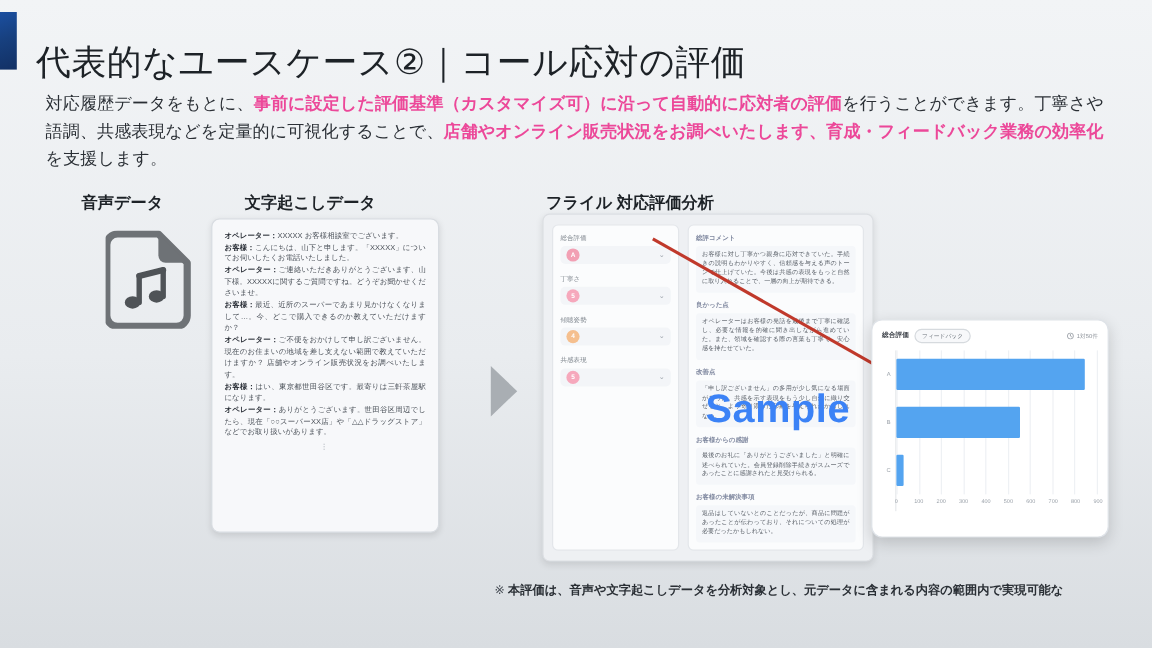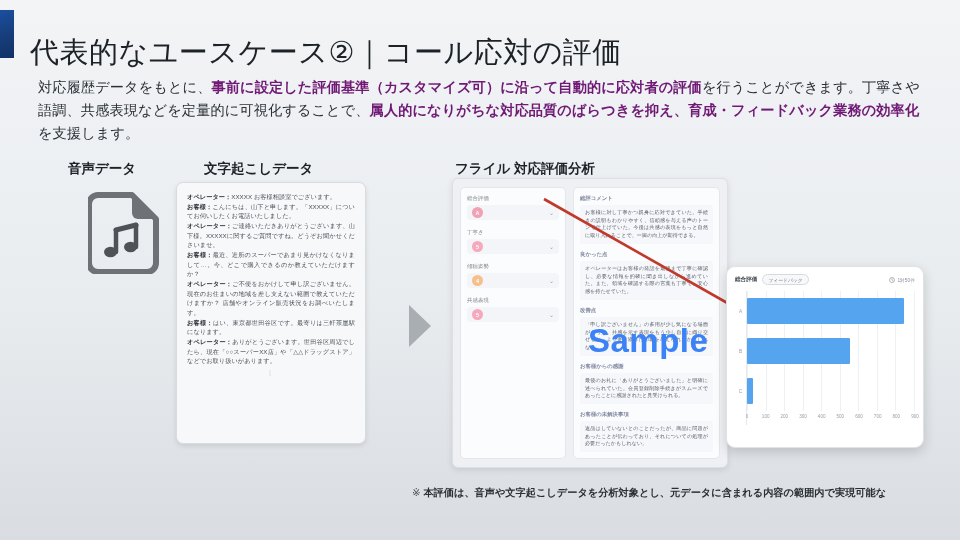--- a/index.html
+++ b/index.html
@@ -37,21 +37,21 @@
 
   
   .lead {
     position: absolute; left: 38px; top: 76px;
     width: 892px;
     font-size: 14.2px;
     line-height: 1.62;
     color: #2a2f35;
     letter-spacing: 0.1px;
   }
-  .lead b { font-weight: 700; color: #701a75; }
+  .lead b { font-weight: 700; color: #ec4899; }
 
   
   .caption {
     position: absolute;
     font-size: 13.5px;
     font-weight: 700;
     color: #1d2227;
     white-space: nowrap;
   }
   #cap-audio { left: 68px; top: 160px; }
@@ -272,21 +272,21 @@
   .footnote .l2 { display: block; padding-left: 13px; }
 </style>
 </head>
 <body>
 
 <div class="title-row">
   <div class="title-accent"></div>
   <div class="title-text">代表的なユースケース②｜コール応対の評価</div>
 </div>
 
-<div class="lead" id="lead"><span>対応履歴データをもとに、</span><b>事前に設定した評価基準（カスタマイズ可）に沿って自動的に応対者の評価</b><span>を行うことができます。丁寧さや語調、共感表現などを定量的に可視化することで、</span><b>属人的になりがちな対応品質のばらつきを抑え、育成・フィードバック業務の効率化</b><span>を支援します。</span></div>
+<div class="lead" id="lead"><span>対応履歴データをもとに、</span><b>事前に設定した評価基準（カスタマイズ可）に沿って自動的に応対者の評価</b><span>を行うことができます。丁寧さや語調、共感表現などを定量的に可視化することで、</span><b>店舗やオンライン販売状況をお調べいたします、育成・フィードバック業務の効率化</b><span>を支援します。</span></div>
 
 <div class="caption" id="cap-audio">音声データ</div>
 <div class="caption" id="cap-transcript">文字起こしデータ</div>
 <div class="caption" id="cap-analysis">フライル 対応評価分析</div>
 
 <div class="audio-icon">
   <svg viewBox="0 0 76 82" width="76" height="82" aria-hidden="true">
     <path d="M10 3 h34 l24 24 v44 a9 9 0 0 1 -9 9 h-49 a9 9 0 0 1 -9 -9 v-59 a9 9 0 0 1 9 -9 z" fill="none" stroke="#6e7276" stroke-width="6" stroke-linejoin="round"></path>
     <path d="M44 3 v18 a6 6 0 0 0 6 6 h18 z" fill="#6e7276"></path>
     <path d="M28 38 v22" stroke="#4f5357" stroke-width="4.5" stroke-linecap="round" fill="none"></path>

